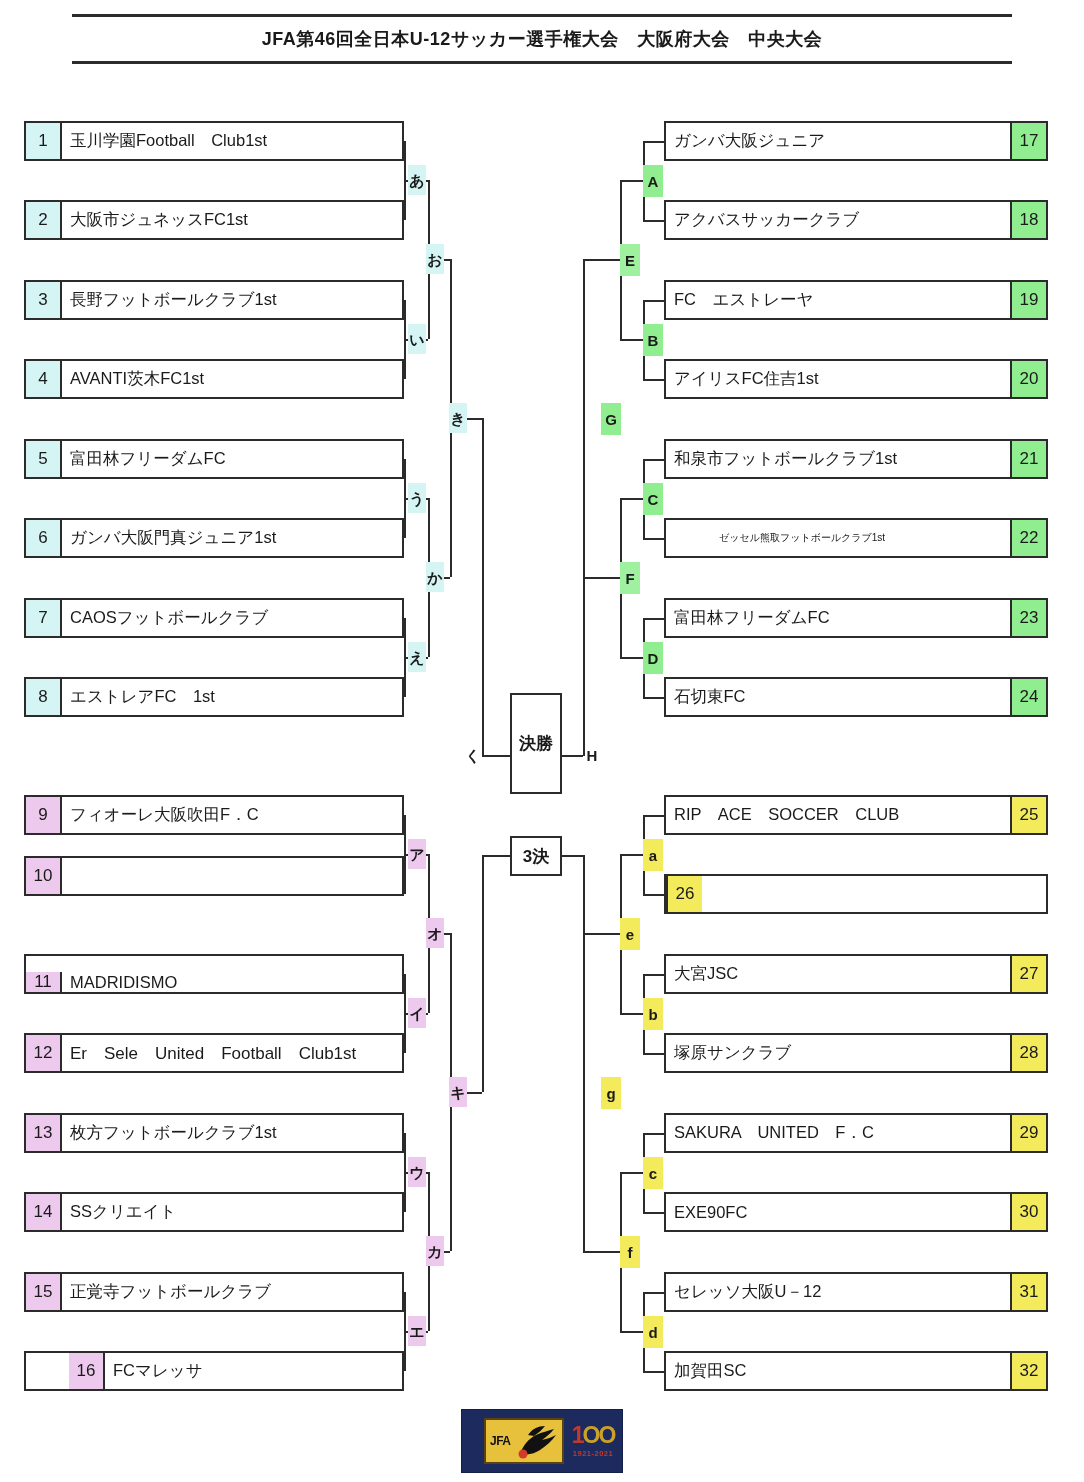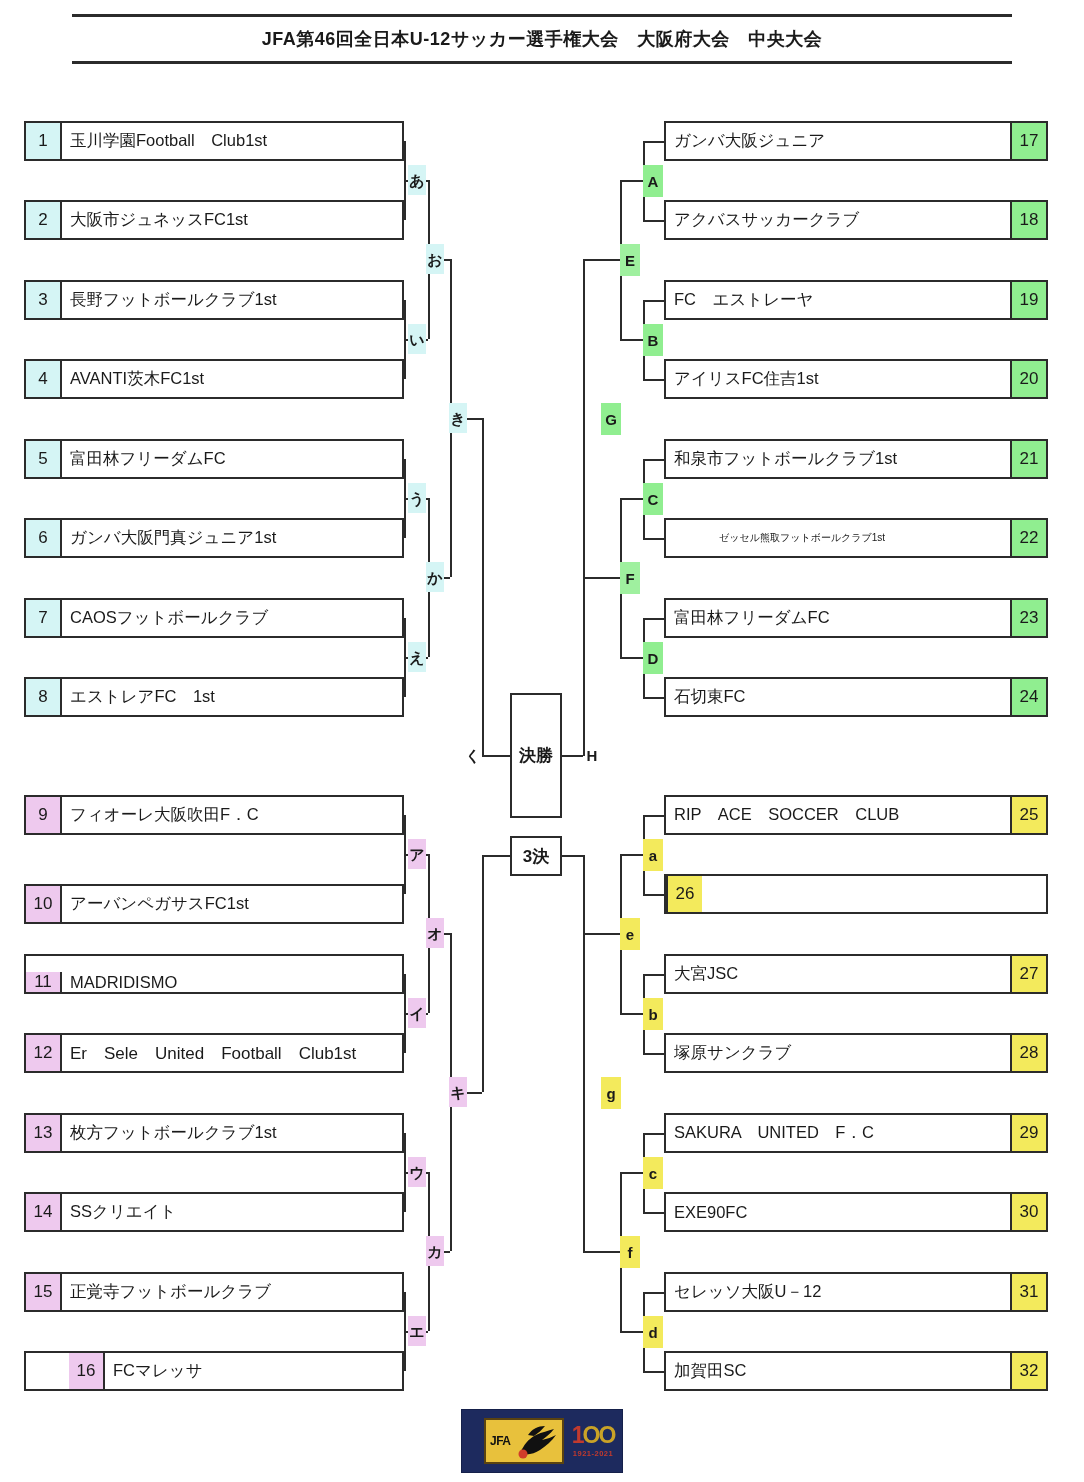--- a/index.html
+++ b/index.html
@@ -125,21 +125,21 @@
   <div class="lbl jp c-cyan" style="left:426px;top:562px;width:18px;height:30px;">か</div>
 
   <div class="v" style="left:450px;top:259px;height:318px;"></div>
   <div class="h" style="left:450px;top:418px;width:32px;"></div>
   <div class="lbl jp c-cyan" style="left:449px;top:403px;width:18px;height:30px;">き</div>
 
   <div class="row left" style="top:795px;">
     <div class="numbox c-pink">9</div>
     <div class="tname">フィオーレ大阪吹田F．C</div>
   </div>
-  <div class="row left" style="top:884px;">
+  <div class="row left" style="top:856px;flex-direction:column;">
     <div class="numbox c-pink">10</div>
     <div class="tname">アーバンペガサスFC1st</div>
   </div>
   <div class="row left" style="top:954px;align-items:flex-end;">
     <div class="numbox c-pink">11</div>
     <div class="tname">MADRIDISMO</div>
   </div>
   <div class="row left" style="top:1033px;">
     <div class="numbox c-pink">12</div>
     <div class="tname" style="font-size:17px;">Er　Sele　United　Football　Club1st</div>
@@ -329,21 +329,21 @@
   <div class="h" style="left:583px;top:933px;width:37px;"></div>
   <div class="h" style="left:583px;top:1251px;width:37px;"></div>
   <div class="lbl c-yellow" style="left:601px;top:1077px;width:20px;height:32px;">g</div>
 
   <div class="v" style="left:583px;top:418px;height:338px;"></div>
   <div class="h" style="left:562px;top:755px;width:21px;"></div>
   <div class="v" style="left:583px;top:855px;height:237px;"></div>
   <div class="h" style="left:562px;top:855px;width:21px;"></div>
   <div class="lbl" style="left:583px;top:740px;width:18px;height:30px;">H</div>
 
-  <div class="finalbox" style="left:510px;top:693px;width:52px;height:125px;">決勝</div>
+  <div class="finalbox" style="left:510px;top:693px;width:52px;height:101px;">決勝</div>
   <div class="finalbox" style="left:510px;top:836px;width:52px;height:40px;">3決</div>
 
   <div id="logo">
     <div id="logo-left">
       <span id="jfa-text">JFA</span>
       <svg id="crow" viewBox="0 0 44 38">
         <path d="M6 30 C10 22 14 16 22 12 C28 9 34 8 40 6 C36 11 32 14 28 17 C33 16 38 14 42 12 C38 18 32 23 26 27 C20 31 12 33 6 30 Z" fill="#111"></path>
         <path d="M14 12 C18 6 24 3 31 3 C28 7 24 10 20 13 Z" fill="#111"></path>
         <circle cx="9" cy="31" r="4.5" fill="#d13c2a"></circle>
       </svg>

